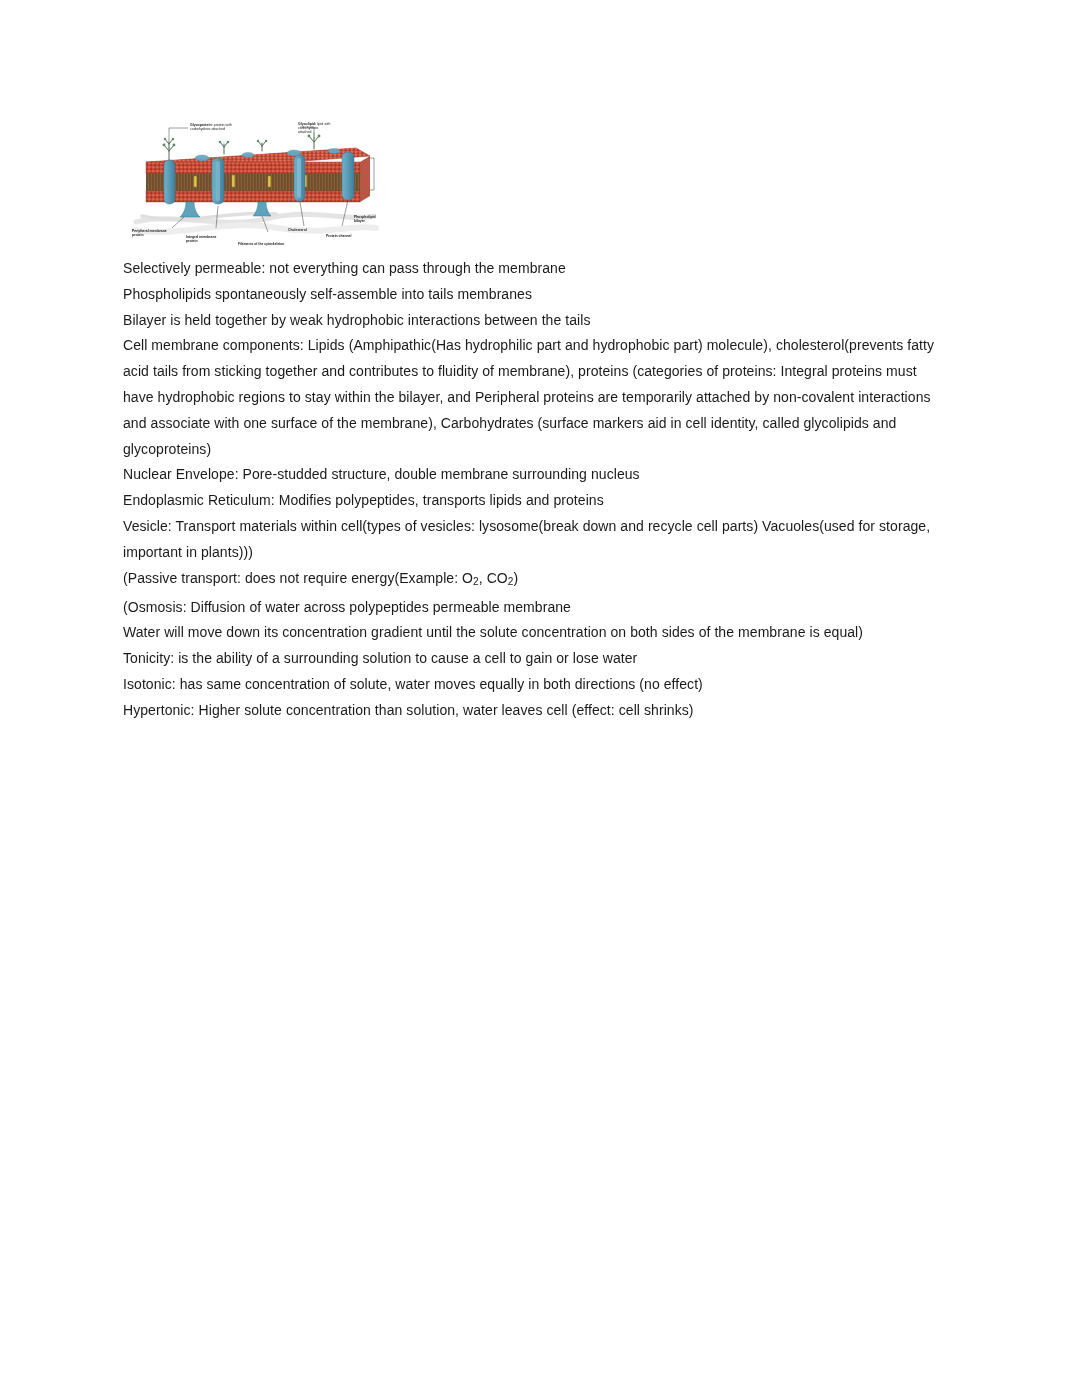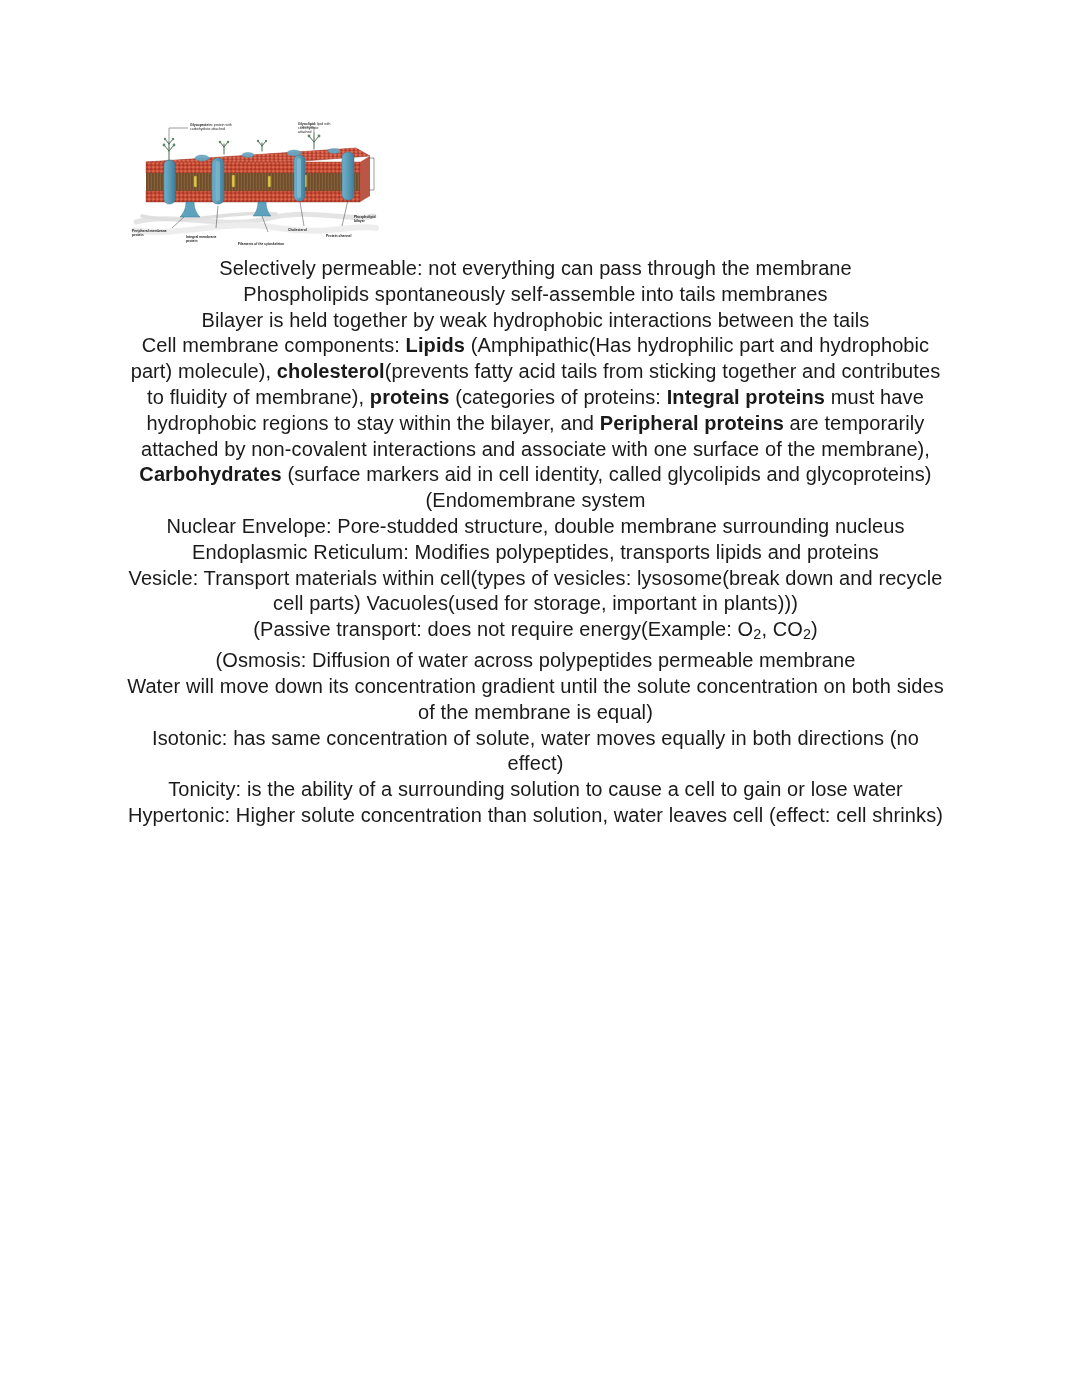--- a/index.html
+++ b/index.html
@@ -33,31 +33,31 @@
     height: 134px;
   }
   .figure svg { display: block; width: 252px; height: 134px; }
 
   
   .notes {
     position: absolute;
     left: 123px;
     top: 256px;
     width: 825px;
-    font-size: 20px;
+    font-size: 14px;
     line-height: 25.8px;
     color: #1a1a1a;
     letter-spacing: 0.005em;
-    text-align: center;
+    text-align: left;
   }
   .notes p {
     margin: 0;
     padding: 0;
   }
-  .notes b { font-weight: 700; }
+  .notes b { font-weight: 400; }
   .notes sub { font-size: 0.72em; vertical-align: -0.22em; }
   .arrow { font-family: "DejaVu Sans", sans-serif; }
 </style>
 </head>
 <body>
 
 <div class="page">
 
   <div class="figure">
     <svg viewBox="0 0 252 134" xmlns="http://www.w3.org/2000/svg">
@@ -214,25 +214,24 @@
         </text>
       </g>
     </svg>
   </div>
 
   <div class="notes">
       <p><span>Selectively permeable: not everything can pass through the membrane</span></p>
       <p><span>Phospholipids spontaneously self-assemble into tails membranes</span></p>
       <p><span>Bilayer is held together by weak hydrophobic interactions between the tails</span></p>
       <p><span>Cell membrane components: </span><b>Lipids</b><span> (Amphipathic(Has hydrophilic part and hydrophobic part) molecule), </span><b>cholesterol</b><span>(prevents fatty acid tails from sticking together and contributes to fluidity of membrane), </span><b>proteins</b><span> (categories of proteins: </span><b>Integral proteins</b><span> must have hydrophobic regions to stay within the bilayer, and </span><b>Peripheral proteins</b><span> are temporarily attached by non-covalent interactions and associate with one surface of the membrane), </span><b>Carbohydrates</b><span> (surface markers aid in cell identity, called glycolipids and glycoproteins)</span></p>
-      <p><span>(Endomembrane system</span></p>
       <p><span>Nuclear Envelope: Pore-studded structure, double membrane surrounding nucleus</span></p>
       <p><span>Endoplasmic Reticulum: Modifies polypeptides, transports lipids and proteins</span></p>
       <p><span>Vesicle: Transport materials within cell(types of vesicles: lysosome(break down and recycle cell parts) Vacuoles(used for storage, important in plants)))</span></p>
       <p><span>(Passive transport: does not require energy(Example: O</span><sub>2</sub><span>, CO</span><sub>2</sub><span>)</span></p>
       <p><span>(Osmosis: Diffusion of water across polypeptides permeable membrane</span></p>
       <p><span>Water will move down its concentration gradient until the solute concentration on both sides of the membrane is equal)</span></p>
+      <p><span>Tonicity: is the ability of a surrounding solution to cause a cell to gain or lose water</span></p>
       <p><span>Isotonic: has same concentration of solute, water moves equally in both directions (no effect)</span></p>
-      <p><span>Tonicity: is the ability of a surrounding solution to cause a cell to gain or lose water</span></p>
       <p><span>Hypertonic: Higher solute concentration than solution, water leaves cell (effect: cell shrinks)</span></p>
     </div>
 
 </div>
 
 </body></html>

